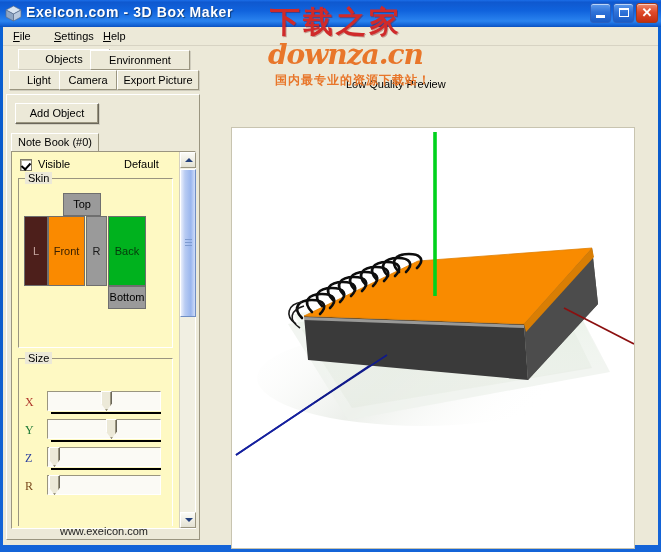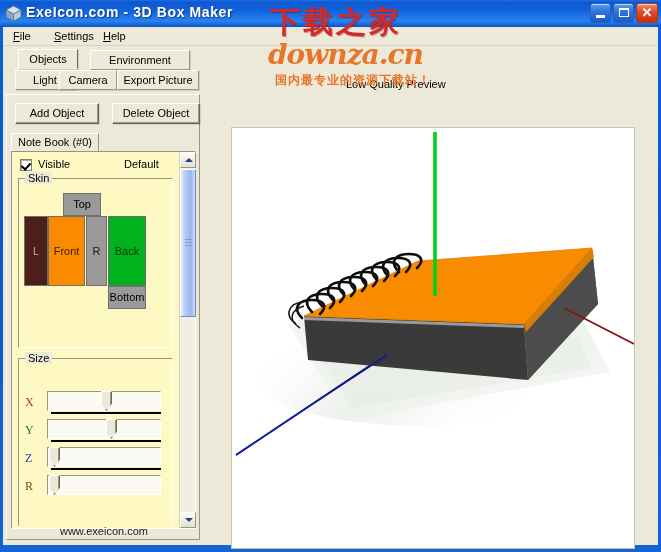--- a/index.html
+++ b/index.html
@@ -439,34 +439,33 @@
 
       <div class="menubar">
         <div class="menu-item" style="left:5px"><u>F</u>ile</div>
         <div class="menu-item" style="left:46px"><u>S</u>ettings</div>
         <div class="menu-item" style="left:95px"><u>H</u>elp</div>
       </div>
 
       <div class="left-panel">
 
         <div class="tabrow" style="top:0;width:194px">
-          <div class="tab selected" style="left:12px;top:1px;width:60px">Objects</div>
+          <div class="tab selected" style="left:12px;top:1px;width:92px">Objects</div>
           <div class="tab" style="left:84px;top:2px;width:100px">Environment</div>
         </div>
 
         <div class="tabrow" style="top:22px;width:194px">
-          <div class="tab" style="left:9px;top:0;width:60px">Light</div>
+          <div class="tab" style="left:3px;top:0;width:60px">Light</div>
           <div class="tab" style="left:53px;top:0;width:58px">Camera</div>
           <div class="tab" style="left:111px;top:0;width:82px">Export Picture</div>
         </div>
 
         <div class="panel-body">
 
           <div class="btn" style="left:8px;top:8px;width:84px;height:21px">Add Object</div>
-          <div class="btn" style="left:105px;top:8px;width:88px;height:21px">Delete Object</div>
 
           <div class="objtab" style="left:4px;top:38px;height:19px">Note Book (#0)</div>
 
           <div class="inner-sunken" style="left:4px;top:56px;width:185px;height:378px">
 
             <div class="chk checked" style="left:8px;top:7px"></div>
             <div class="lbl" style="left:26px;top:6px">Visible</div>
             <div class="lbl" style="left:112px;top:6px">Default</div>
 
             <div class="groupbox" style="left:6px;top:26px;width:155px;height:170px">

